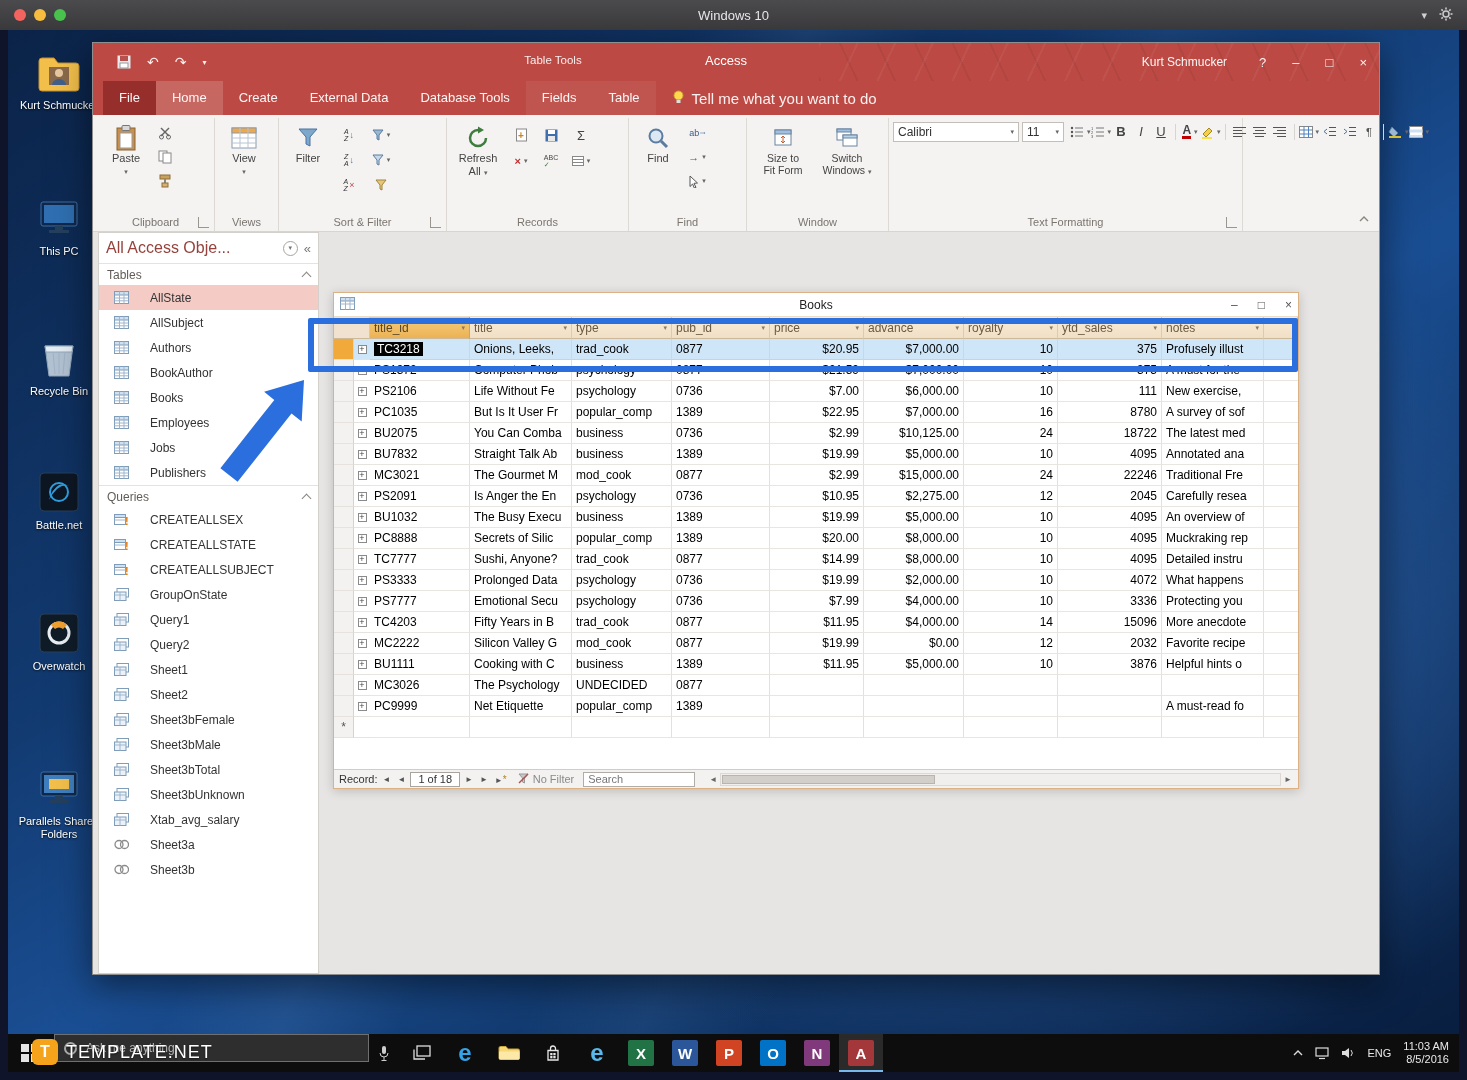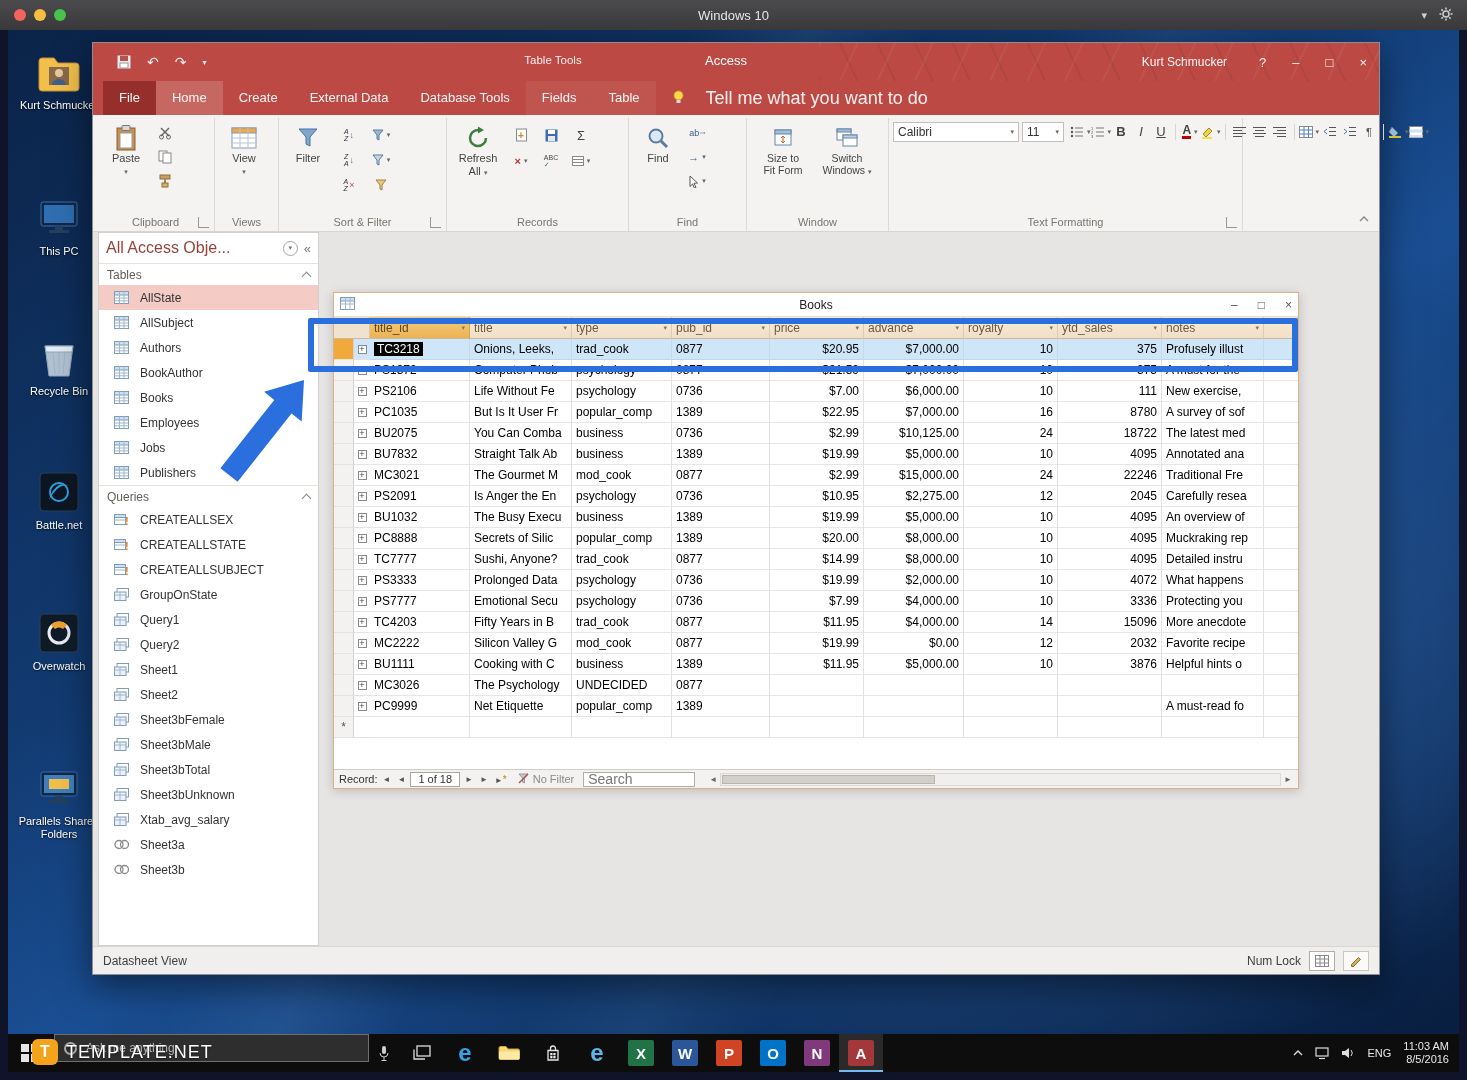--- a/index.html
+++ b/index.html
@@ -45,21 +45,21 @@
     color: rgba(255,255,255,.95); font-size: 13px; }
   .uname { font-size: 12px; margin-right: 6px; }
   .wbtn { cursor: pointer; }
 
   .tabsrow { height: 34px; background: #bc4943; display: flex; align-items: stretch; flex: none; position: relative; }
   .tabbar { display: flex; padding-left: 10px; }
   .tab { padding: 0 16px; line-height: 34px; font-size: 13px; color: rgba(255,255,255,.95); cursor: pointer; white-space: nowrap; }
   .tab.file { background: #962f2b; }
   .tab.active { background: rgba(255,255,255,.17); }
   .tab.ctx { background: rgba(255,255,255,.07); }
-  .tellme { display: flex; align-items: center; gap: 21px; margin-left: 16px; color: rgba(255,255,255,.92); font-size: 18px; }
+  .tellme { display: flex; align-items: center; gap: 7px; margin-left: 16px; color: rgba(255,255,255,.92); font-size: 15px; }
 
   .ribbon { height: 117px; background: #f4f3f2; border-bottom: 1px solid #d8d4d0; display: flex;
     padding: 3px 4px 0; position: relative; flex: none; }
   .rgroup { display: flex; flex-direction: column; border-right: 1px solid #ddd9d5; padding: 1px 4px 0; flex: none; }
   .gc { flex: 1; display: flex; align-items: flex-start; }
   .glabel { height: 17px; font-size: 11px; color: #7a756f; text-align: center; position: relative; line-height: 16px; }
   .dlg { position: absolute; right: 1px; bottom: 3px; width: 11px; height: 11px; border-left: 1px solid #9a958f;
     border-bottom: 1px solid #9a958f; cursor: pointer; }
   .bigbtn { width: 50px; display: flex; flex-direction: column; align-items: center; font-size: 11px; color: #444;
     padding-top: 5px; cursor: pointer; line-height: 13px; }
@@ -91,21 +91,21 @@
   .navpane { position: absolute; left: 5px; top: 0; bottom: 0; width: 221px; background: #fff; border: 1px solid #d4d0cc; }
   .navtitle { height: 30px; display: flex; align-items: center; padding: 0 7px; font-size: 16px; color: #95423d; gap: 6px; }
   .navtitle .t { flex: 1; white-space: nowrap; overflow: hidden; }
   .navdd { width: 15px; height: 15px; border: 1px solid #a8a49f; border-radius: 50%; font-size: 7px; color: #777;
     display: inline-flex; align-items: center; justify-content: center; cursor: pointer; }
   .navsh { color: #777; font-size: 13px; cursor: pointer; }
   .nav-sec { display: flex; align-items: center; height: 22px; border-top: 1px solid #e6e3df; padding: 0 8px;
     color: #615c57; font-size: 12px; cursor: pointer; }
   .chev { width: 7px; height: 7px; border-left: 1.5px solid #8a857f; border-top: 1.5px solid #8a857f;
     transform: rotate(45deg); margin-left: auto; margin-top: 3px; }
-  .nav-item { height: 25px; display: flex; align-items: center; gap: 10px; padding-left: 15px; font-size: 12px;
+  .nav-item { height: 25px; display: flex; align-items: center; gap: 20px; padding-left: 15px; font-size: 12px;
     color: #333; cursor: pointer; white-space: nowrap; }
   .nav-item.selected { background: #f5cbc6; }
   .obj-ic { width: 16px; display: inline-flex; }
 
   .docarea { position: absolute; left: 227px; right: 0; top: 0; bottom: 0; background: #e7e5e3; }
   .books { position: absolute; left: 13px; top: 60px; width: 966px; height: 497px; background: #fff;
     border: 1px solid #dcb184; box-shadow: 0 2px 10px rgba(0,0,0,.18); display: flex; flex-direction: column; }
   .bookstitle { height: 24px; position: relative; display: flex; align-items: center; background: #fff;
     border-bottom: 1px solid #ecdcc6; flex: none; padding: 0 6px; }
   .btname { position: absolute; left: 0; right: 0; text-align: center; font-size: 12px; color: #222; }
@@ -136,21 +136,21 @@
   .drow.selrow .dcell { border-right-color: #c2d9ee; border-bottom-color: #bcd6ec; }
   .editsel { background: #000; color: #fff; padding: 0 3px; }
   .star { font-size: 12px; color: #555; }
   .recnav { height: 19px; background: #f3f2f1; border-top: 1px solid #d0cdc9; display: flex; align-items: center;
     font-size: 11px; color: #333; padding-left: 5px; gap: 3px; flex: none; }
   .rb { font-size: 8px; color: #555; padding: 0 2px; cursor: pointer; }
   .rb i { font-style: normal; font-size: 10px; color: #b8860b; }
   .rpos { background: #fff; border: 1px solid #a8a5a1; padding: 0 7px; height: 15px; line-height: 13px; font-size: 11px; }
   .nofilter { display: inline-flex; align-items: center; gap: 4px; color: #8a8a8a; margin-left: 6px; cursor: pointer; }
   .searchbox { width: 112px; height: 15px; background: #fff; border: 1px solid #b0ada9; margin-left: 6px;
-    padding: 0 4px; color: #777; font-size: 14px; line-height: 13px; cursor: text; }
+    padding: 0 4px; color: #777; font-size: 11px; line-height: 13px; cursor: text; }
   .hsb { flex: 1; display: flex; align-items: center; height: 15px; margin: 0 3px 0 8px; }
   .sar { font-size: 8px; color: #666; padding: 0 3px; cursor: pointer; }
   .track { flex: 1; height: 13px; background: #f0efee; border: 1px solid #dcd9d5; position: relative; }
   .thumb { position: absolute; left: 1px; top: 1px; bottom: 1px; width: 38%; background: #d2cfcb;
     border: 1px solid #b8b5b1; cursor: grab; }
 
   .statusbar { height: 28px; background: #f0efee; border-top: 1px solid #d8d5d2; display: flex; align-items: center;
     padding: 0 10px; font-size: 12px; color: #3f3f3f; flex: none; }
   .sright { margin-left: auto; display: flex; align-items: center; gap: 8px; }
   .vwbox { width: 26px; height: 20px; border: 1px solid #c9c6c2; background: #fbfaf9; display: inline-flex;
@@ -1348,41 +1348,20 @@
                 <span class="track">
                     <span class="thumb"></span>
                   </span>
                 <span class="sar">►</span>
               </span>
             </div>
           </div>
         </div>
       </div>
 
-      <div class="statusbar">
-        <span>Datasheet View</span>
-        <span class="sright">
-          <span>Num Lock</span>
-          <span class="vwbox on">
-              <svg width="14" height="12">
-                <rect x="0.5" y="0.5" width="13" height="11" fill="#fff" stroke="#888"></rect>
-                <line x1="0.5" y1="4" x2="13.5" y2="4" stroke="#888"></line>
-                <line x1="0.5" y1="8" x2="13.5" y2="8" stroke="#888"></line>
-                <line x1="5" y1="0.5" x2="5" y2="11.5" stroke="#888"></line>
-                <line x1="9.5" y1="0.5" x2="9.5" y2="11.5" stroke="#888"></line>
-              </svg>
-            </span>
-          <span class="vwbox">
-              <svg width="14" height="12">
-                <path d="M2 10 L9.5 2.5 L11.5 4.5 L4 12 Z" fill="#d0b060" stroke="#8a7230"></path>
-                <path d="M2 10 L2.5 12 L4 12 Z" fill="#555"></path>
-              </svg>
-            </span>
-        </span>
-      </div>
     </div>
 
     <div class="annbox" style="border-color: rgb(42, 111, 221);"></div>
     <svg class="annarrow" width="130" height="130" viewBox="0 0 130 130">
       <polygon id="arrowpoly" points="33.6,121.8 87.5,53.5 97.7,61.6 100,20 60.1,31.8 70.3,39.9 16.4,108.2" fill="#2a6fdd"></polygon>
     </svg>
 
     <div class="taskbar">
       <div class="tico">
           <svg width="18" height="18">

